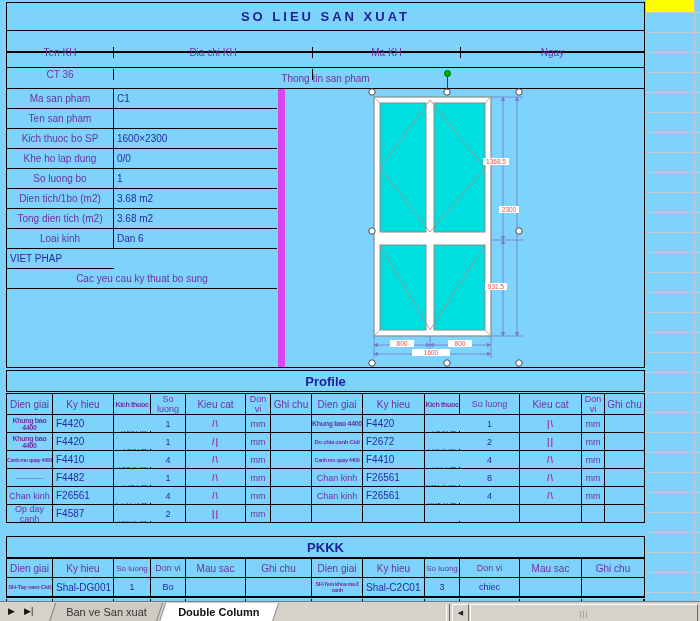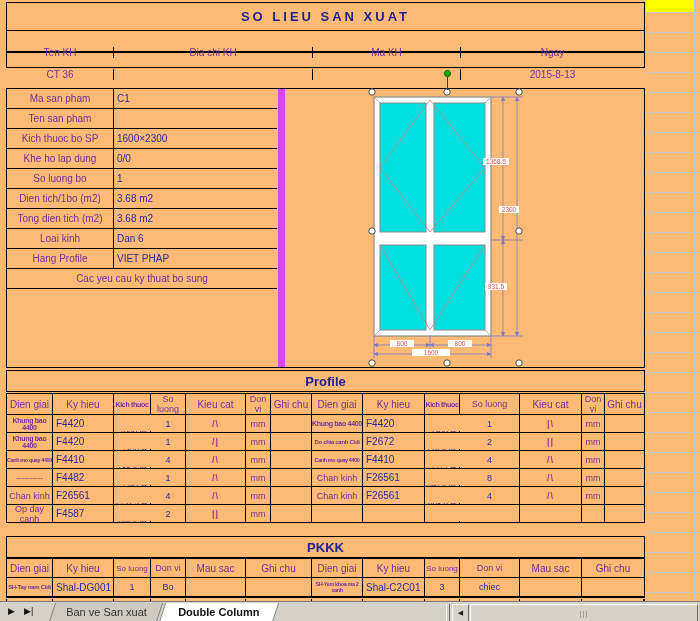--- a/index.html
+++ b/index.html
@@ -1,16 +1,16 @@
 <!DOCTYPE html>
 <html><head>
 <meta charset="utf-8">
 <style>
   html,body{margin:0;padding:0;background:#fff;}
-  #stage{position:relative;width:700px;height:621px;background:#fdba74;overflow:hidden;
+  #stage{position:relative;width:700px;height:621px;background:#7dd3fc;overflow:hidden;
          font-family:"Liberation Sans",sans-serif;font-size:10px;color:#2929A3;}
   .abs{position:absolute;box-sizing:border-box;}
   .c{display:flex;align-items:center;justify-content:center;text-align:center;}
   .lft{display:flex;align-items:center;justify-content:flex-start;padding-left:3px;}
   .rgt{display:flex;align-items:center;justify-content:flex-end;padding-right:3px;margin-top:16px;}
   .p{color:#7030A0;}
   .n{color:#2929A3;}
   .m{color:#A833A8;font-weight:bold;letter-spacing:1px;}
   .f9{font-size:9px;}
   .f8{font-size:8px;}
@@ -91,45 +91,44 @@
     <div id="cust-head">
       <div class="c p">Ten KH</div>
       <div class="c p">Dia chi KH</div>
       <div class="c p">Ma KH</div>
       <div class="c p">Ngay</div>
     </div>
     <div id="cust-vals">
       <div class="c p">CT 36</div>
       <div class="c p"></div>
       <div class="c p"></div>
-      <div class="c p">2015-8-13</div>
     </div>
   </div>
 
+  <div class="abs c p" id="sec-thongtin">Thong tin san pham</div>
 
   <div class="abs" id="sec-main">
     <div id="info-wrap">
       <div id="info-grid">
         <div class="c p il">Ma san pham</div>
         <div class="lft n iv">C1</div>
         <div class="c p il">Ten san pham</div>
         <div class="lft n iv"></div>
         <div class="c p il">Kich thuoc bo SP</div>
         <div class="lft n iv">1600×2300</div>
         <div class="c p il">Khe ho lap dung</div>
         <div class="lft n iv">0/0</div>
         <div class="c p il">So luong bo</div>
         <div class="lft n iv">1</div>
         <div class="c p il">Dien tich/1bo (m2)</div>
         <div class="lft n iv">3.68 m2</div>
         <div class="c p il">Tong dien tich (m2)</div>
         <div class="lft n iv">3.68 m2</div>
         <div class="c p il">Loai kinh</div>
         <div class="lft n iv">Dan 6</div>
-        <div class="c p il">Hang Profile</div>
         <div class="lft n iv">VIET PHAP</div>
         <div class="c p" id="info-foot">Cac yeu cau ky thuat bo sung</div>
       </div>
     </div>
   </div>
 
   <svg class="abs" id="draw-svg" width="368" height="287" viewBox="0 0 368 287">
     <defs>
       <marker id="ar" viewBox="0 0 10 10" refX="9" refY="5" markerWidth="6" markerHeight="6" orient="auto-start-reverse">
         <path d="M0,0 L10,5 L0,10 z" fill="#7a7ace"></path>

